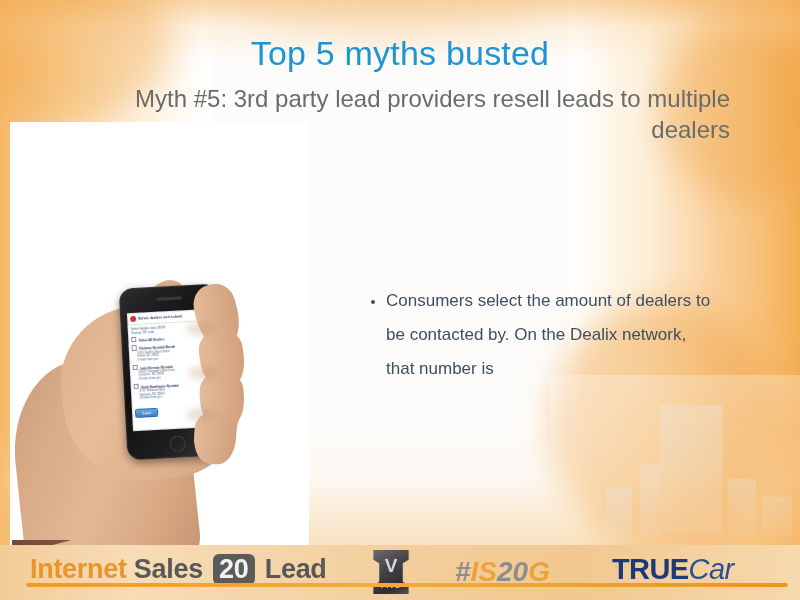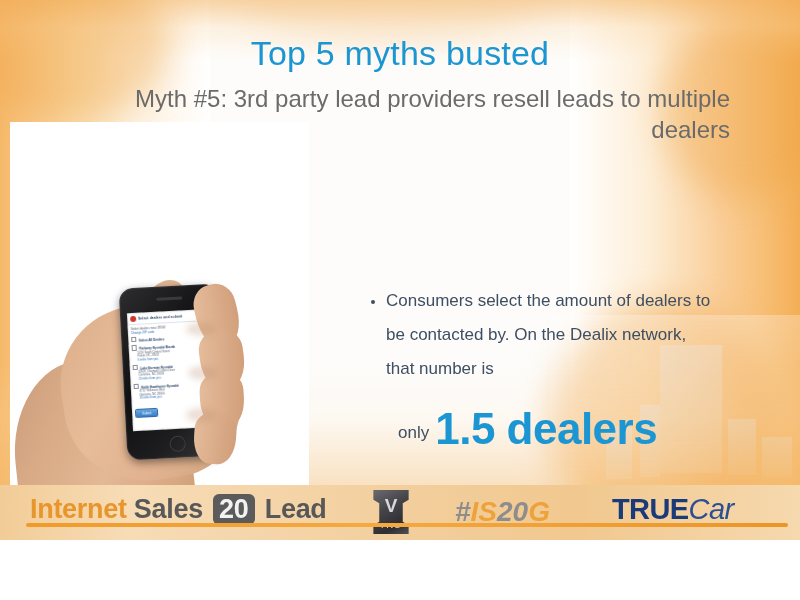--- a/index.html
+++ b/index.html
@@ -1,20 +1,20 @@
 <!DOCTYPE html>
 <html><head>
 <meta charset="utf-8">
 <style>
   html,body{margin:0;padding:0;background:#fff;}
   body{font-family:"Liberation Sans",sans-serif;}
 
   #slide{
     position:relative;
-    width:800px;height:540px;
+    width:800px;height:600px;
     overflow:hidden;
     background:#ffffff;
   }
 
   
   .bg-base{
     position:absolute;inset:0;
     background:#fdfcfa;
   }
   .bg-left{
@@ -304,23 +304,20 @@
   </div>
   <div class="arm-sliver"></div>
 
 
   <div id="bullets">
     <ul>
       <li>Consumers select the amount of dealers to be contacted by. On the Dealix network, that number is</li>
     </ul>
   </div>
 
-  <div id="punch">
-    <span>only</span><span class="big">1.5 dealers</span>
-  </div>
 
   <div id="footer">
     <div class="logo-is20g">
       <span class="l-internet">Internet</span>
       <span class="l-sales">Sales</span>
       <span class="l-20box">20</span>
       <span class="l-group">Lead</span>
     </div>
 
     <div class="shield">

